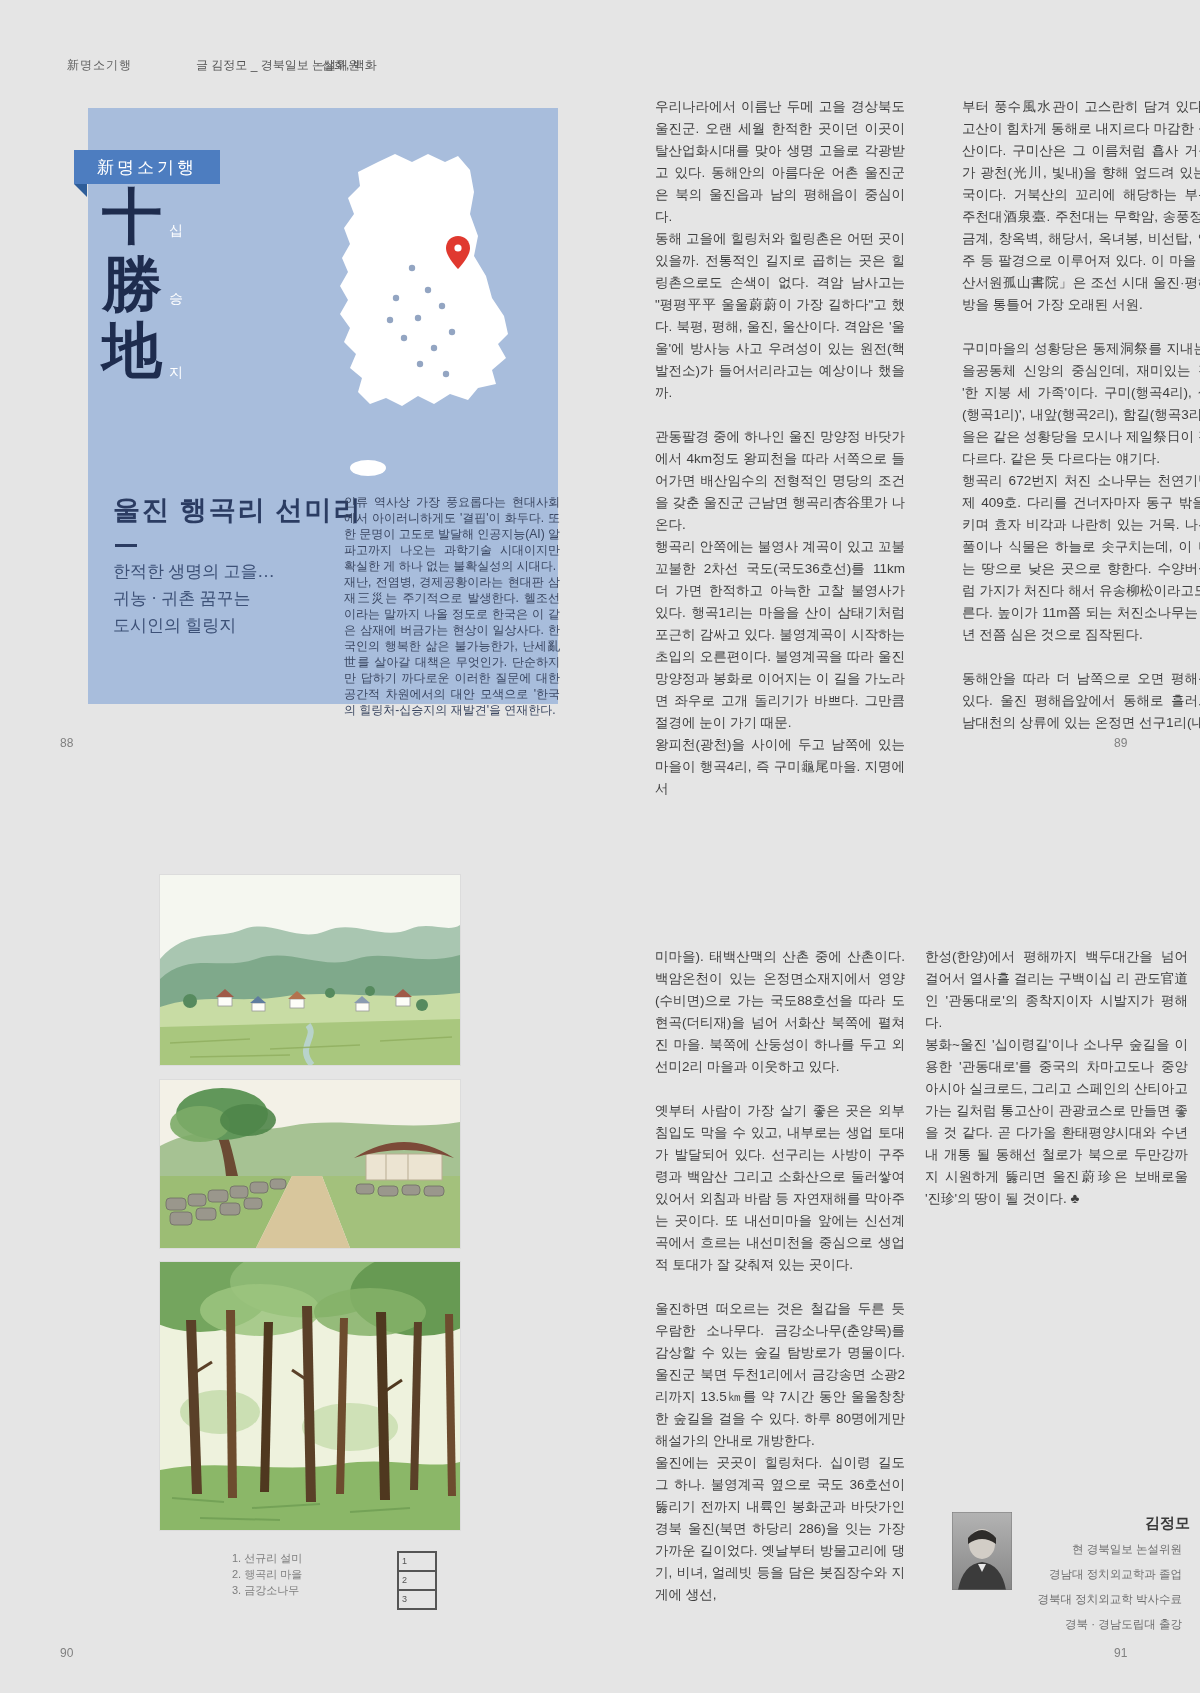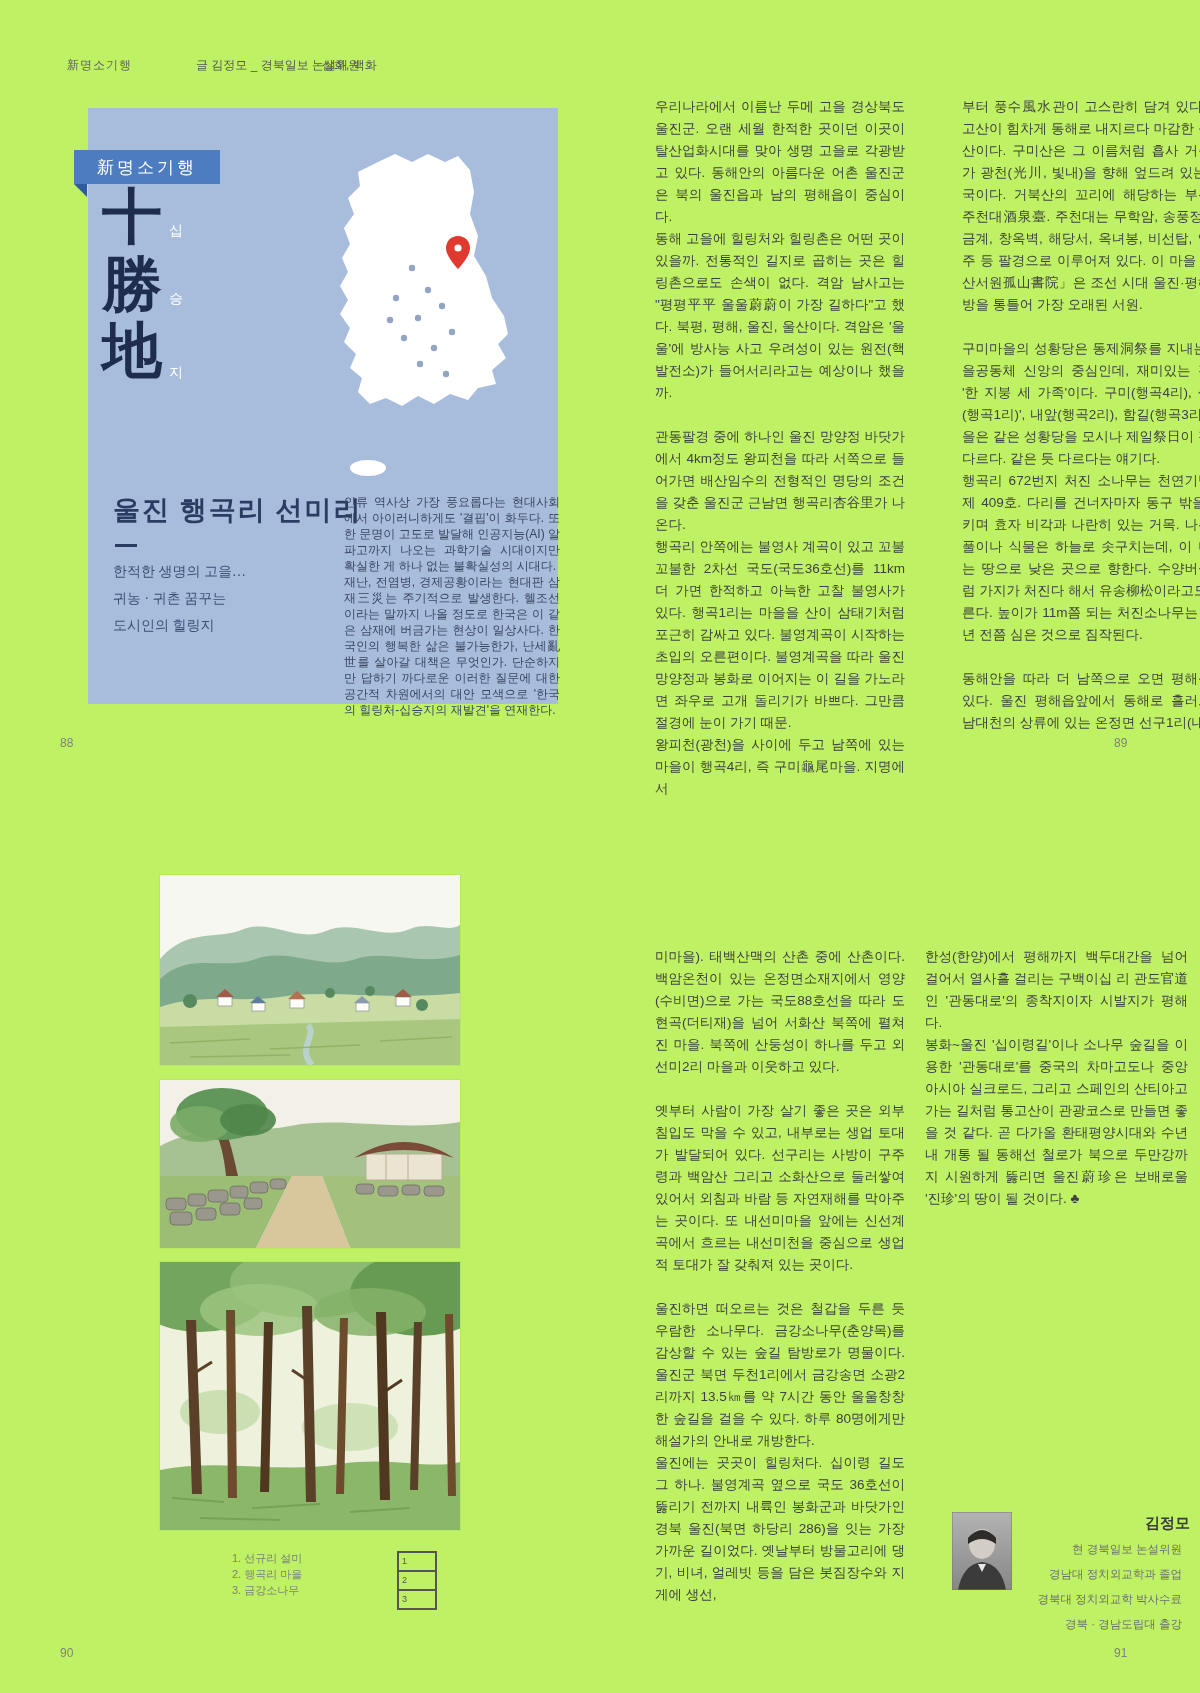--- a/index.html
+++ b/index.html
@@ -1,16 +1,16 @@
 <!DOCTYPE html>
 <html><head>
 <meta charset="utf-8">
 <style>
   html,body{margin:0;padding:0;background:#fff;}
-  .sheet{position:relative;width:1200px;height:1693px;background:#bef264;overflow:hidden;
+  .sheet{position:relative;width:1200px;height:1693px;background:#e5e5e5;overflow:hidden;
          font-family:"Liberation Sans","DejaVu Sans",sans-serif;color:#3f3f3f;}
   
   .hdr-section{position:absolute;left:67px;top:57px;font-size:12px;color:#5f5f5f;letter-spacing:1px;}
   .hdr-byline{position:absolute;left:196px;top:57px;font-size:12px;color:#555;}
   .hdr-illust{position:absolute;left:322px;top:57px;font-size:12px;color:#555;}
   
   .feature{position:absolute;left:88px;top:108px;width:470px;height:596px;background:#a8bddc;}
   .badge{position:absolute;left:-14px;top:42px;width:146px;height:34px;background:#4d7dc0;
          color:#fff;font-size:17px;letter-spacing:3px;display:flex;align-items:center;justify-content:center;}
   .badge-fold{position:absolute;left:-14px;top:76px;width:0;height:0;
@@ -19,21 +19,21 @@
   .hanja-col .hanja-row{position:absolute;left:14px;display:flex;}
   .hanja{font-family:"Liberation Serif","DejaVu Serif",serif;font-weight:bold;
          font-size:60px;line-height:62px;color:#1e2c4e;}
   .hangul{font-size:14px;color:#ffffff;margin-left:7px;margin-top:36px;}
   .row1{top:78px;} .row2{top:146px;} .row3{top:212px;}
   .row3 .hangul{margin-top:44px;}
   .subtitle{position:absolute;left:25px;top:384px;font-family:"Liberation Serif","DejaVu Serif",serif;
          font-size:27px;font-weight:600;color:#2b3c62;letter-spacing:2px;}
   .dash{position:absolute;left:27px;top:436px;width:22px;height:3px;background:#2b3c62;}
   .tagline{position:absolute;left:25px;top:450px;font-family:"Liberation Serif","DejaVu Serif",serif;
-         font-size:14px;line-height:27px;color:#3c5076;}
+         font-size:17px;line-height:27px;color:#3c5076;}
   .tagline p{margin:0;}
   .intro{position:absolute;left:256px;top:386px;width:216px;font-size:12px;line-height:16px;
          color:#3a4660;text-align:justify;word-break:break-all;}
   .intro p{margin:0;}
   
   .col{position:absolute;text-align:justify;word-break:break-all;font-size:13.5px;line-height:22px;color:#3f3f3f;}
   .col p{margin:0;}
   .col p.gap{margin-top:22px;}
   .c89-1{left:655px;top:96px;width:250px;}
   .c89-2{left:962px;top:96px;width:263px;}

